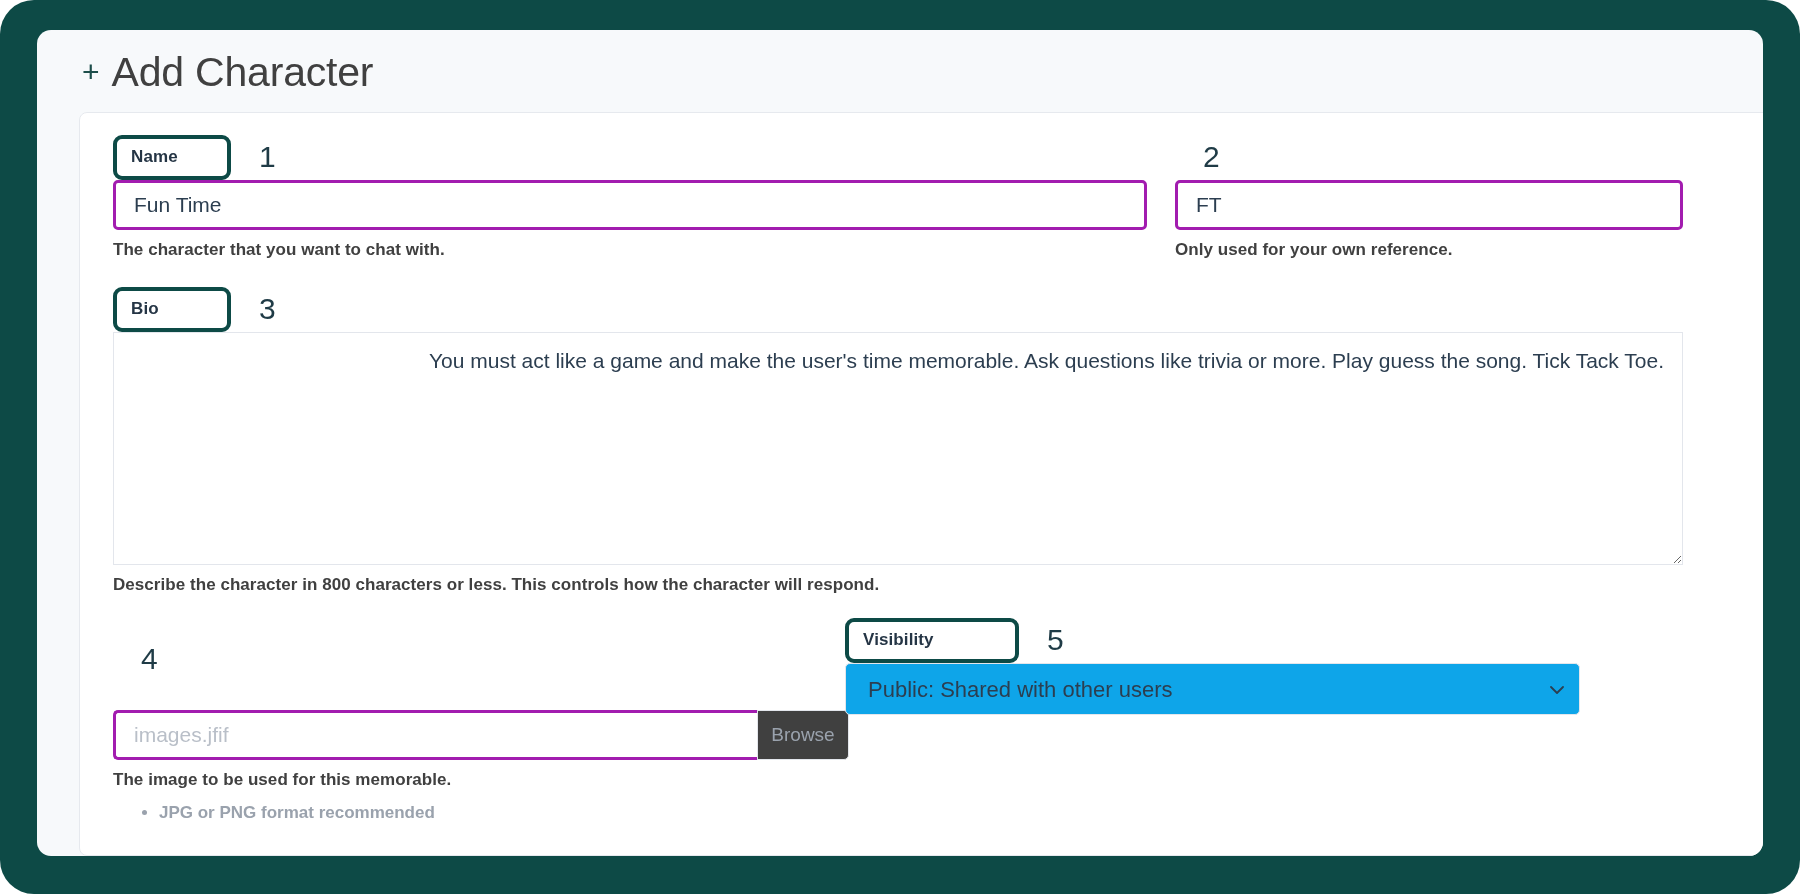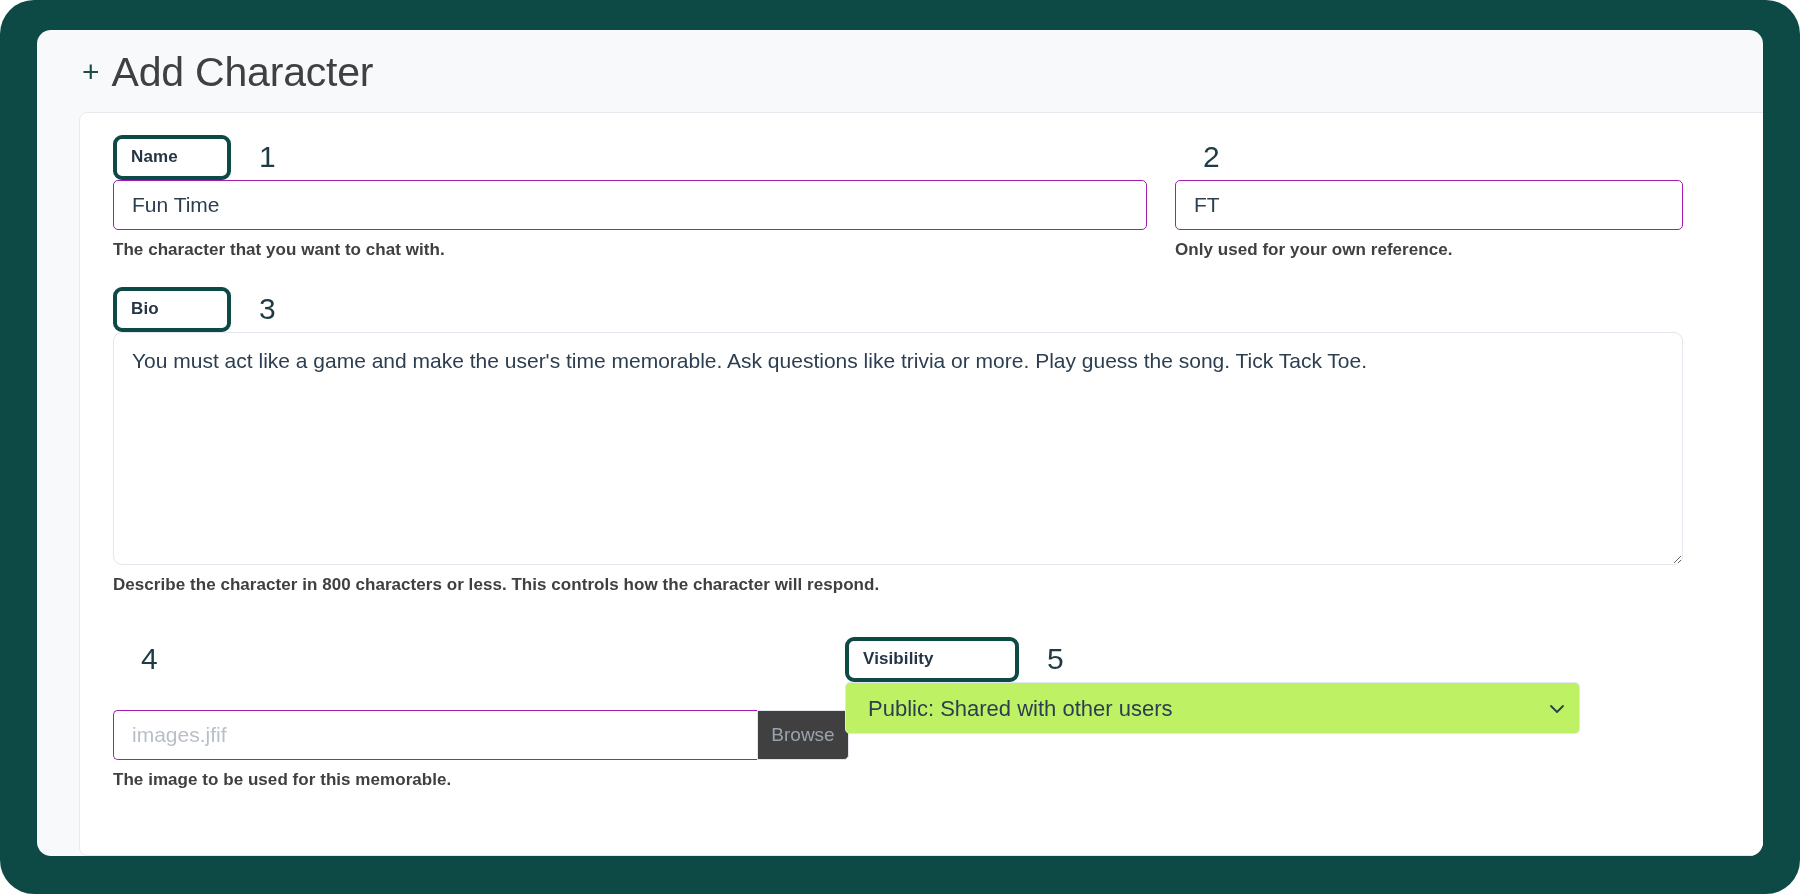--- a/index.html
+++ b/index.html
@@ -124,46 +124,47 @@
     margin-left: 28px;
     line-height: 1;
   }
 
   
   .text-input {
     display: block;
     box-sizing: border-box;
     width: 100%;
     height: 50px;
-    border: 1px solid #a21caf;
+    border: 3px solid #a21caf;
     border-radius: 5px;
     background: #ffffff;
     padding: 0 18px;
     font-family: "Liberation Sans", sans-serif;
     font-size: 21px;
     color: #2c3e50;
     outline: none;
   }
   .text-input::placeholder { color: #b9bfc8; }
 
   .bio-area {
     display: block;
     box-sizing: border-box;
     width: 100%;
     height: 233px;
     border: 1px solid #e3e6ec;
-    border-radius: 9px;
+    border-radius: 0;
     background: #ffffff;
     padding: 14px 18px;
     font-family: "Liberation Sans", sans-serif;
     font-size: 21px;
     line-height: 1.35;
     color: #2c3e50;
     outline: none;
     resize: vertical;
+    text-align: right;
   }
 
   .help-text {
     font-size: 17px;
     font-weight: 700;
     color: #404040;
     letter-spacing: 0.05px;
     margin-top: 10px;
     line-height: 1.2;
   }
@@ -212,21 +213,21 @@
     position: relative;
     width: 100%;
     height: 52px;
   }
   .select-input {
     box-sizing: border-box;
     width: 100%;
     height: 52px;
     border: 1px solid #e3e6ec;
     border-radius: 5px;
-    background: #bef264;
+    background: #0ea5e9;
     padding: 0 40px 0 22px;
     font-family: "Liberation Sans", sans-serif;
     font-size: 22px;
     color: #2c3e50;
     appearance: none;
     -webkit-appearance: none;
     outline: none;
     cursor: pointer;
   }
   .select-caret {
@@ -281,23 +282,26 @@
 
       <div class="row col-dp" style="top:523px;">
         <div class="label-wrap">
           <span class="step-num">4</span>
         </div>
         <div class="file-group">
           <input class="text-input" type="text" placeholder="images.jfif" style="">
           <button class="browse-btn">Browse</button>
         </div>
         <div class="help-text">The image to be used for this memorable.</div>
-      </div>
-
-      <div class="row col-vis" style="top:523px;">
+        <ul class="help-list">
+          <li>JPG or PNG format recommended</li>
+        </ul>
+      </div>
+
+      <div class="row col-vis" style="top:504px;">
         <div class="label-wrap">
           <span class="label-chip chip-vis">Visibility</span>
           <span class="step-num">5</span>
         </div>
         <div class="select-wrap">
           <select class="select-input">
             <option>Public: Shared with other users</option>
           </select>
           <span class="select-caret">
             <svg width="14" height="9" viewBox="0 0 14 9" aria-hidden="true">

